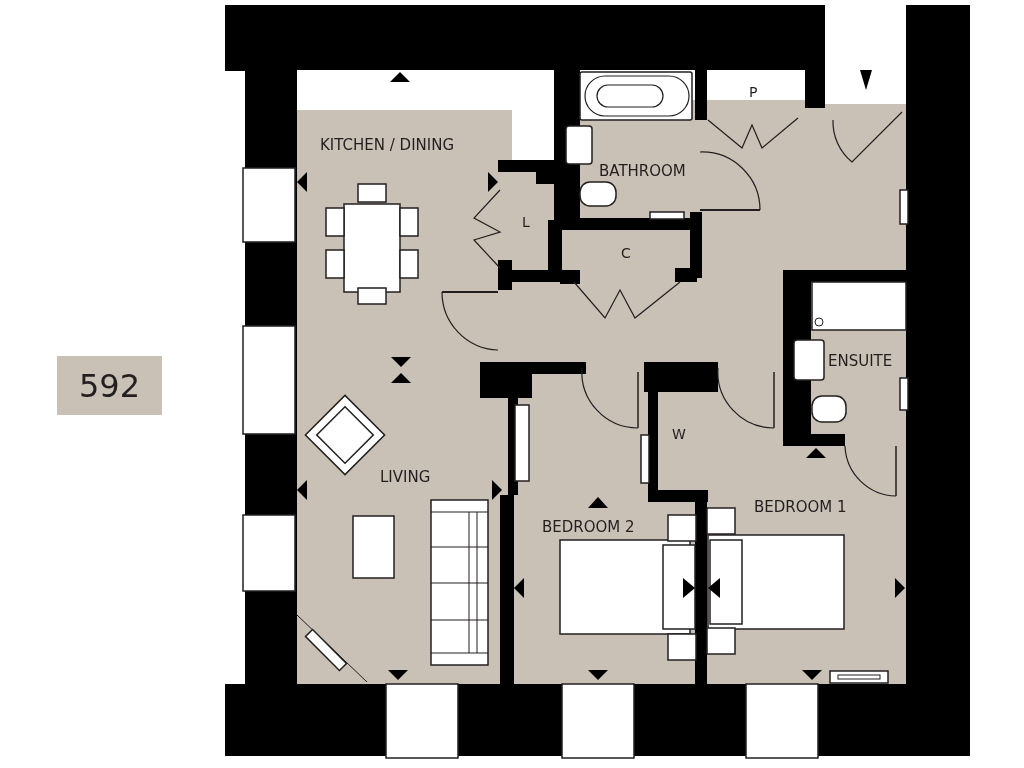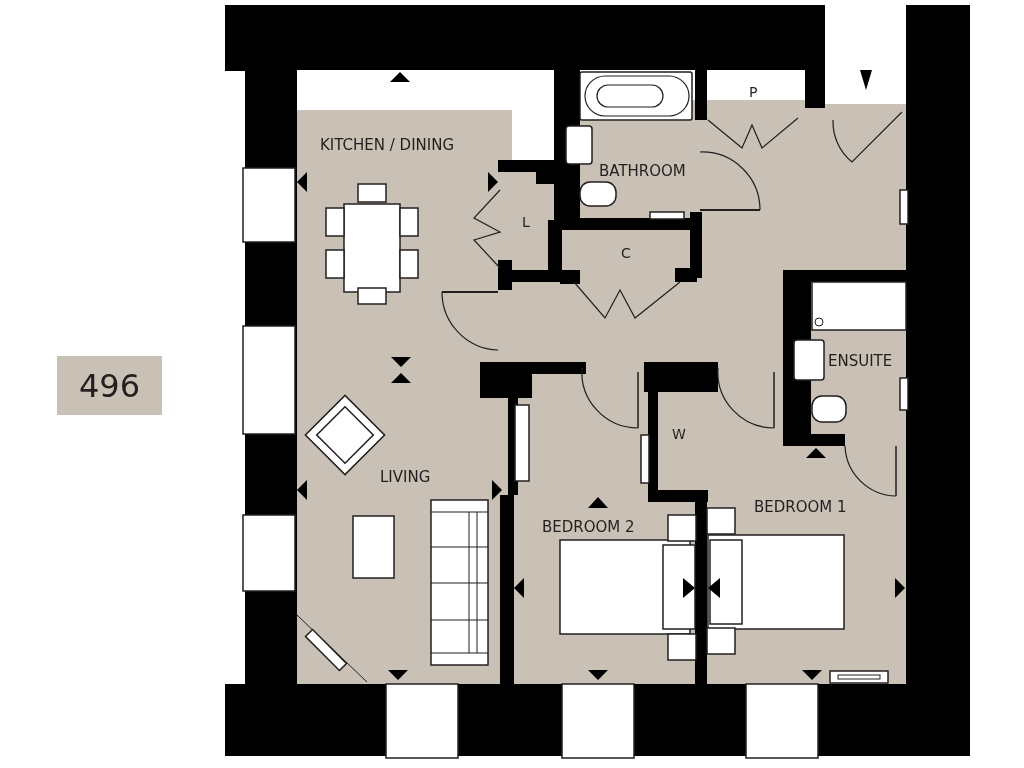--- a/index.html
+++ b/index.html
@@ -15,21 +15,21 @@
   .wall { fill: #000000; }
   .floor { fill: #c9c1b5; }
   .fixture { fill: #ffffff; stroke: #231f20; stroke-width: 1.5; }
   .door-line { fill: none; stroke: #231f20; stroke-width: 1.2; }
   .marker { fill: #000000; }
 </style>
 </head>
 <body>
 
 <div id="unit-badge">
-  <span>496</span>
+  <span>592</span>
 </div>
 
 <svg id="plan" width="1024" height="768" viewBox="0 0 1024 768">
 
   <g>
     <rect class="floor" x="296" y="110" width="216" height="575"></rect>
     <rect class="floor" x="500" y="100" width="410" height="585"></rect>
     <rect class="floor" x="580" y="100" width="120" height="120"></rect>
     <rect class="floor" x="840" y="105" width="70" height="10"></rect>
   </g>

